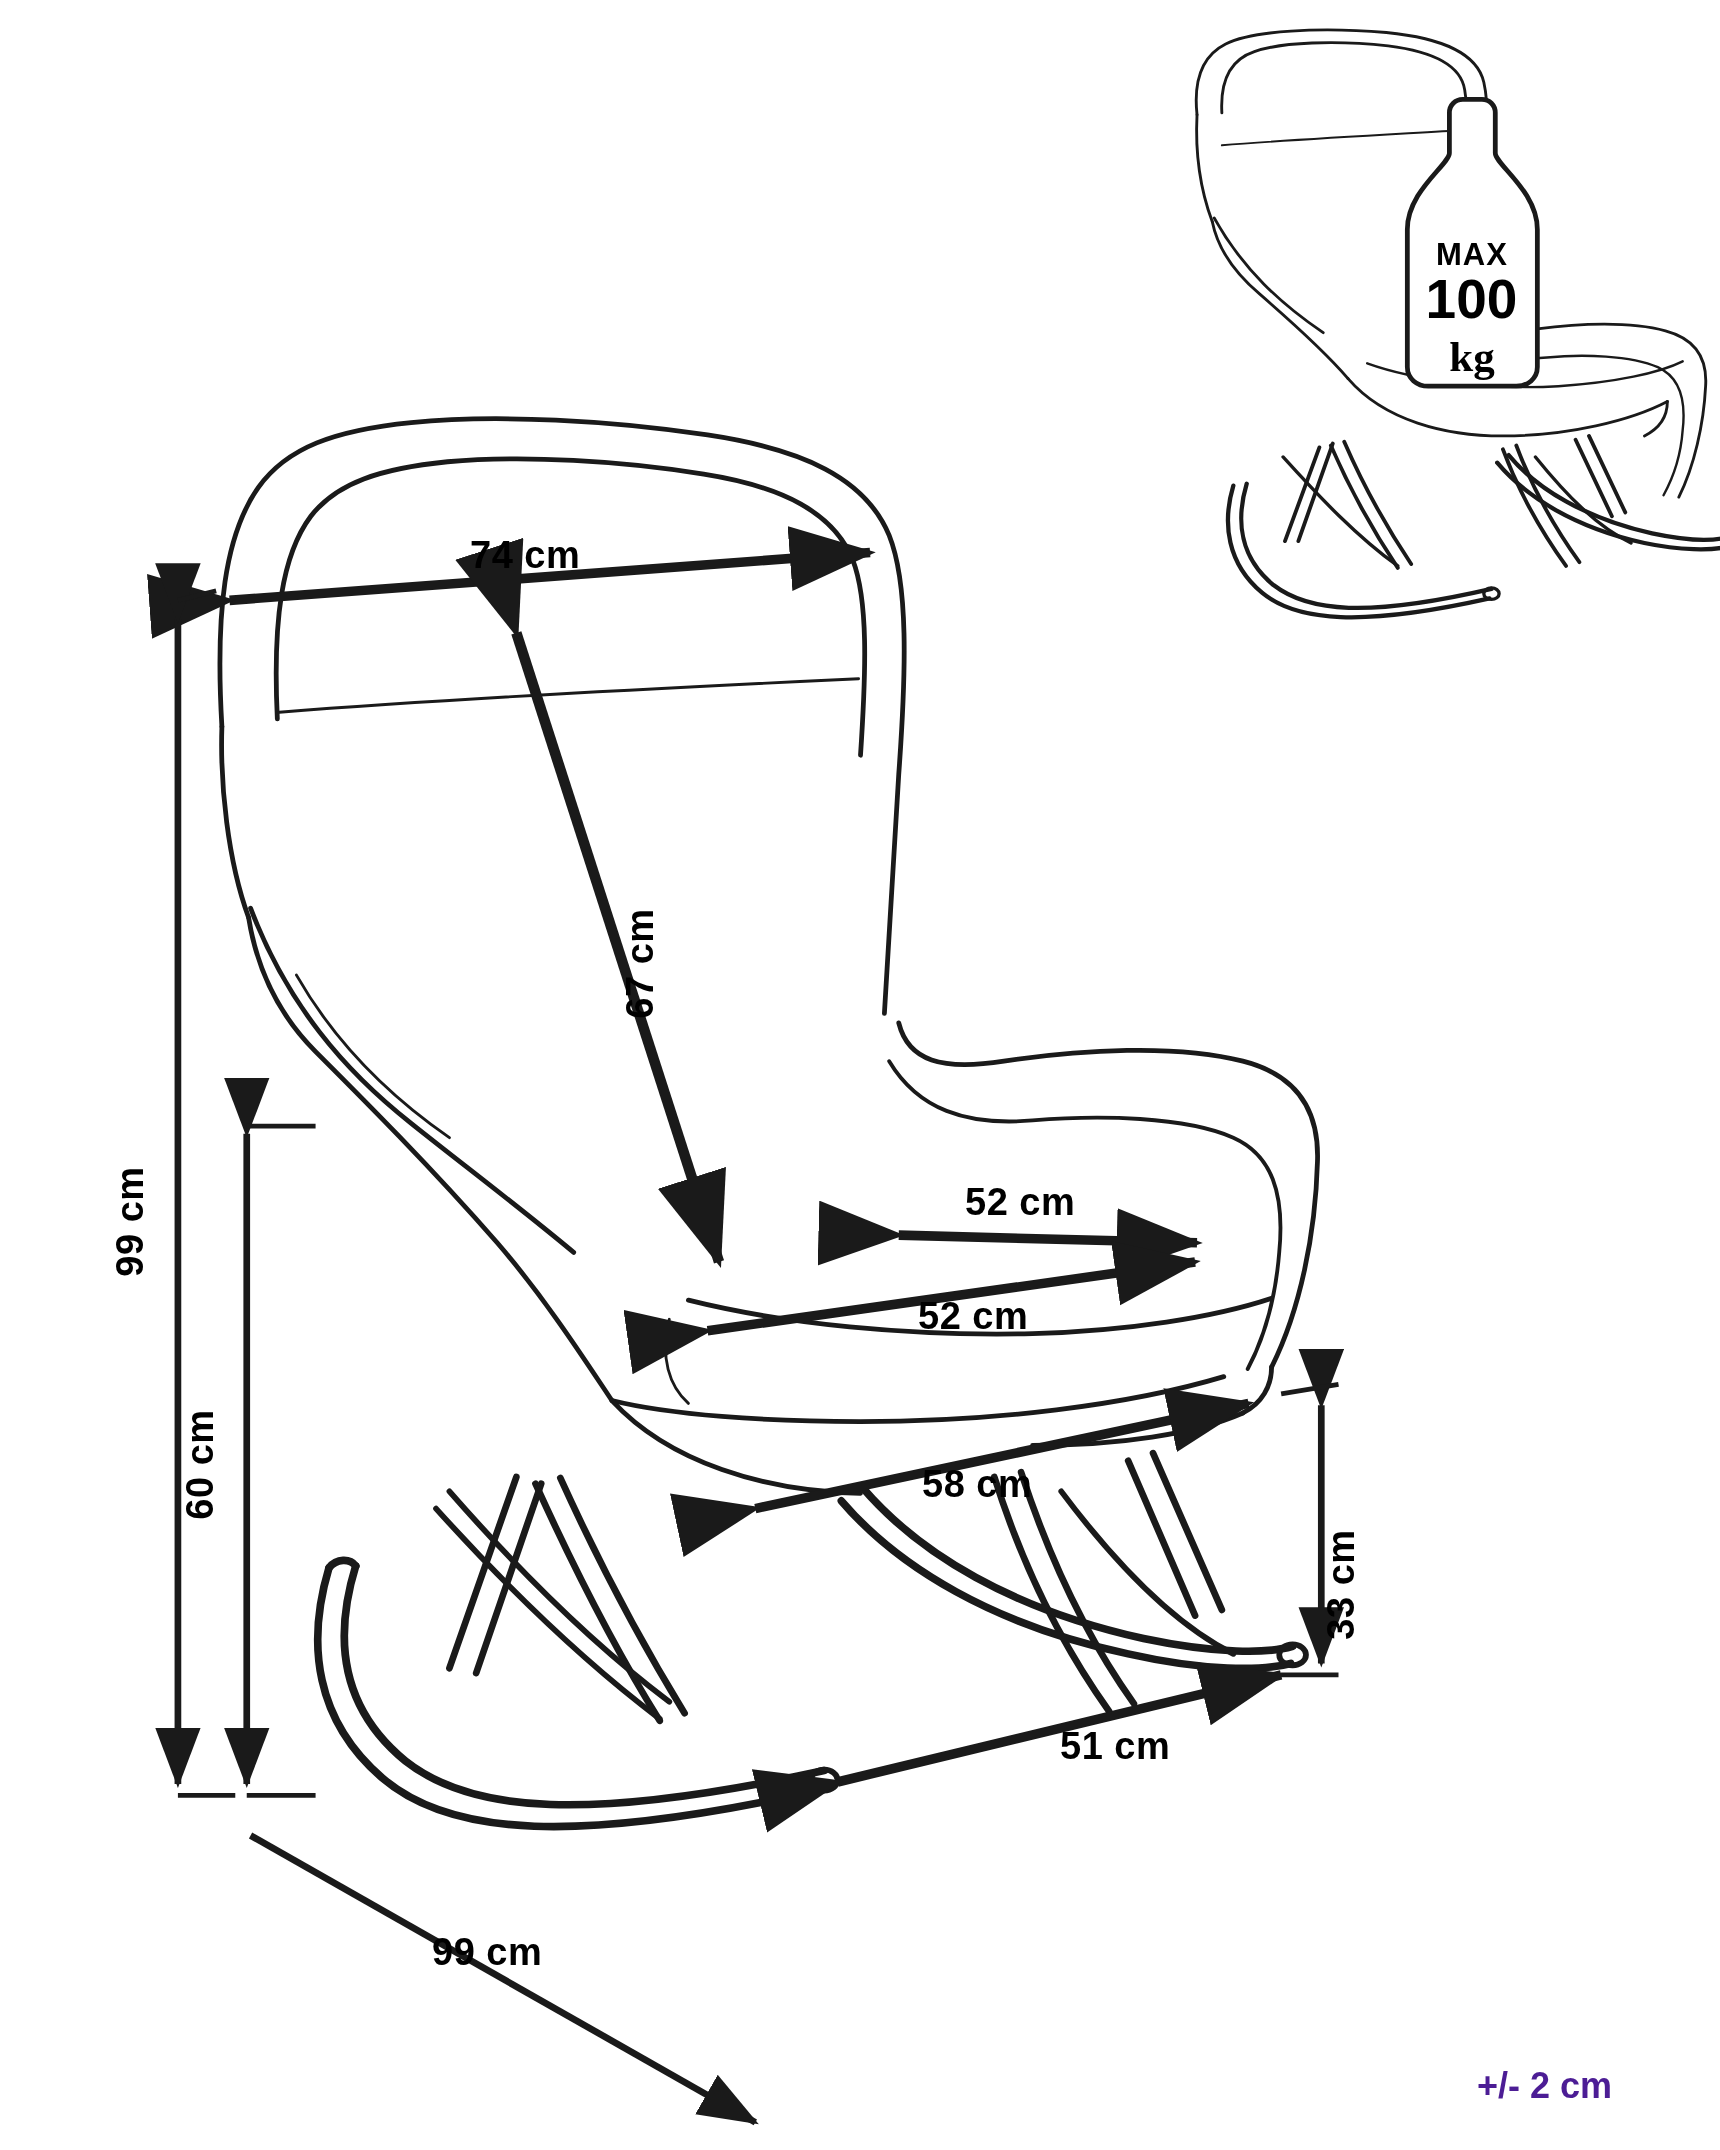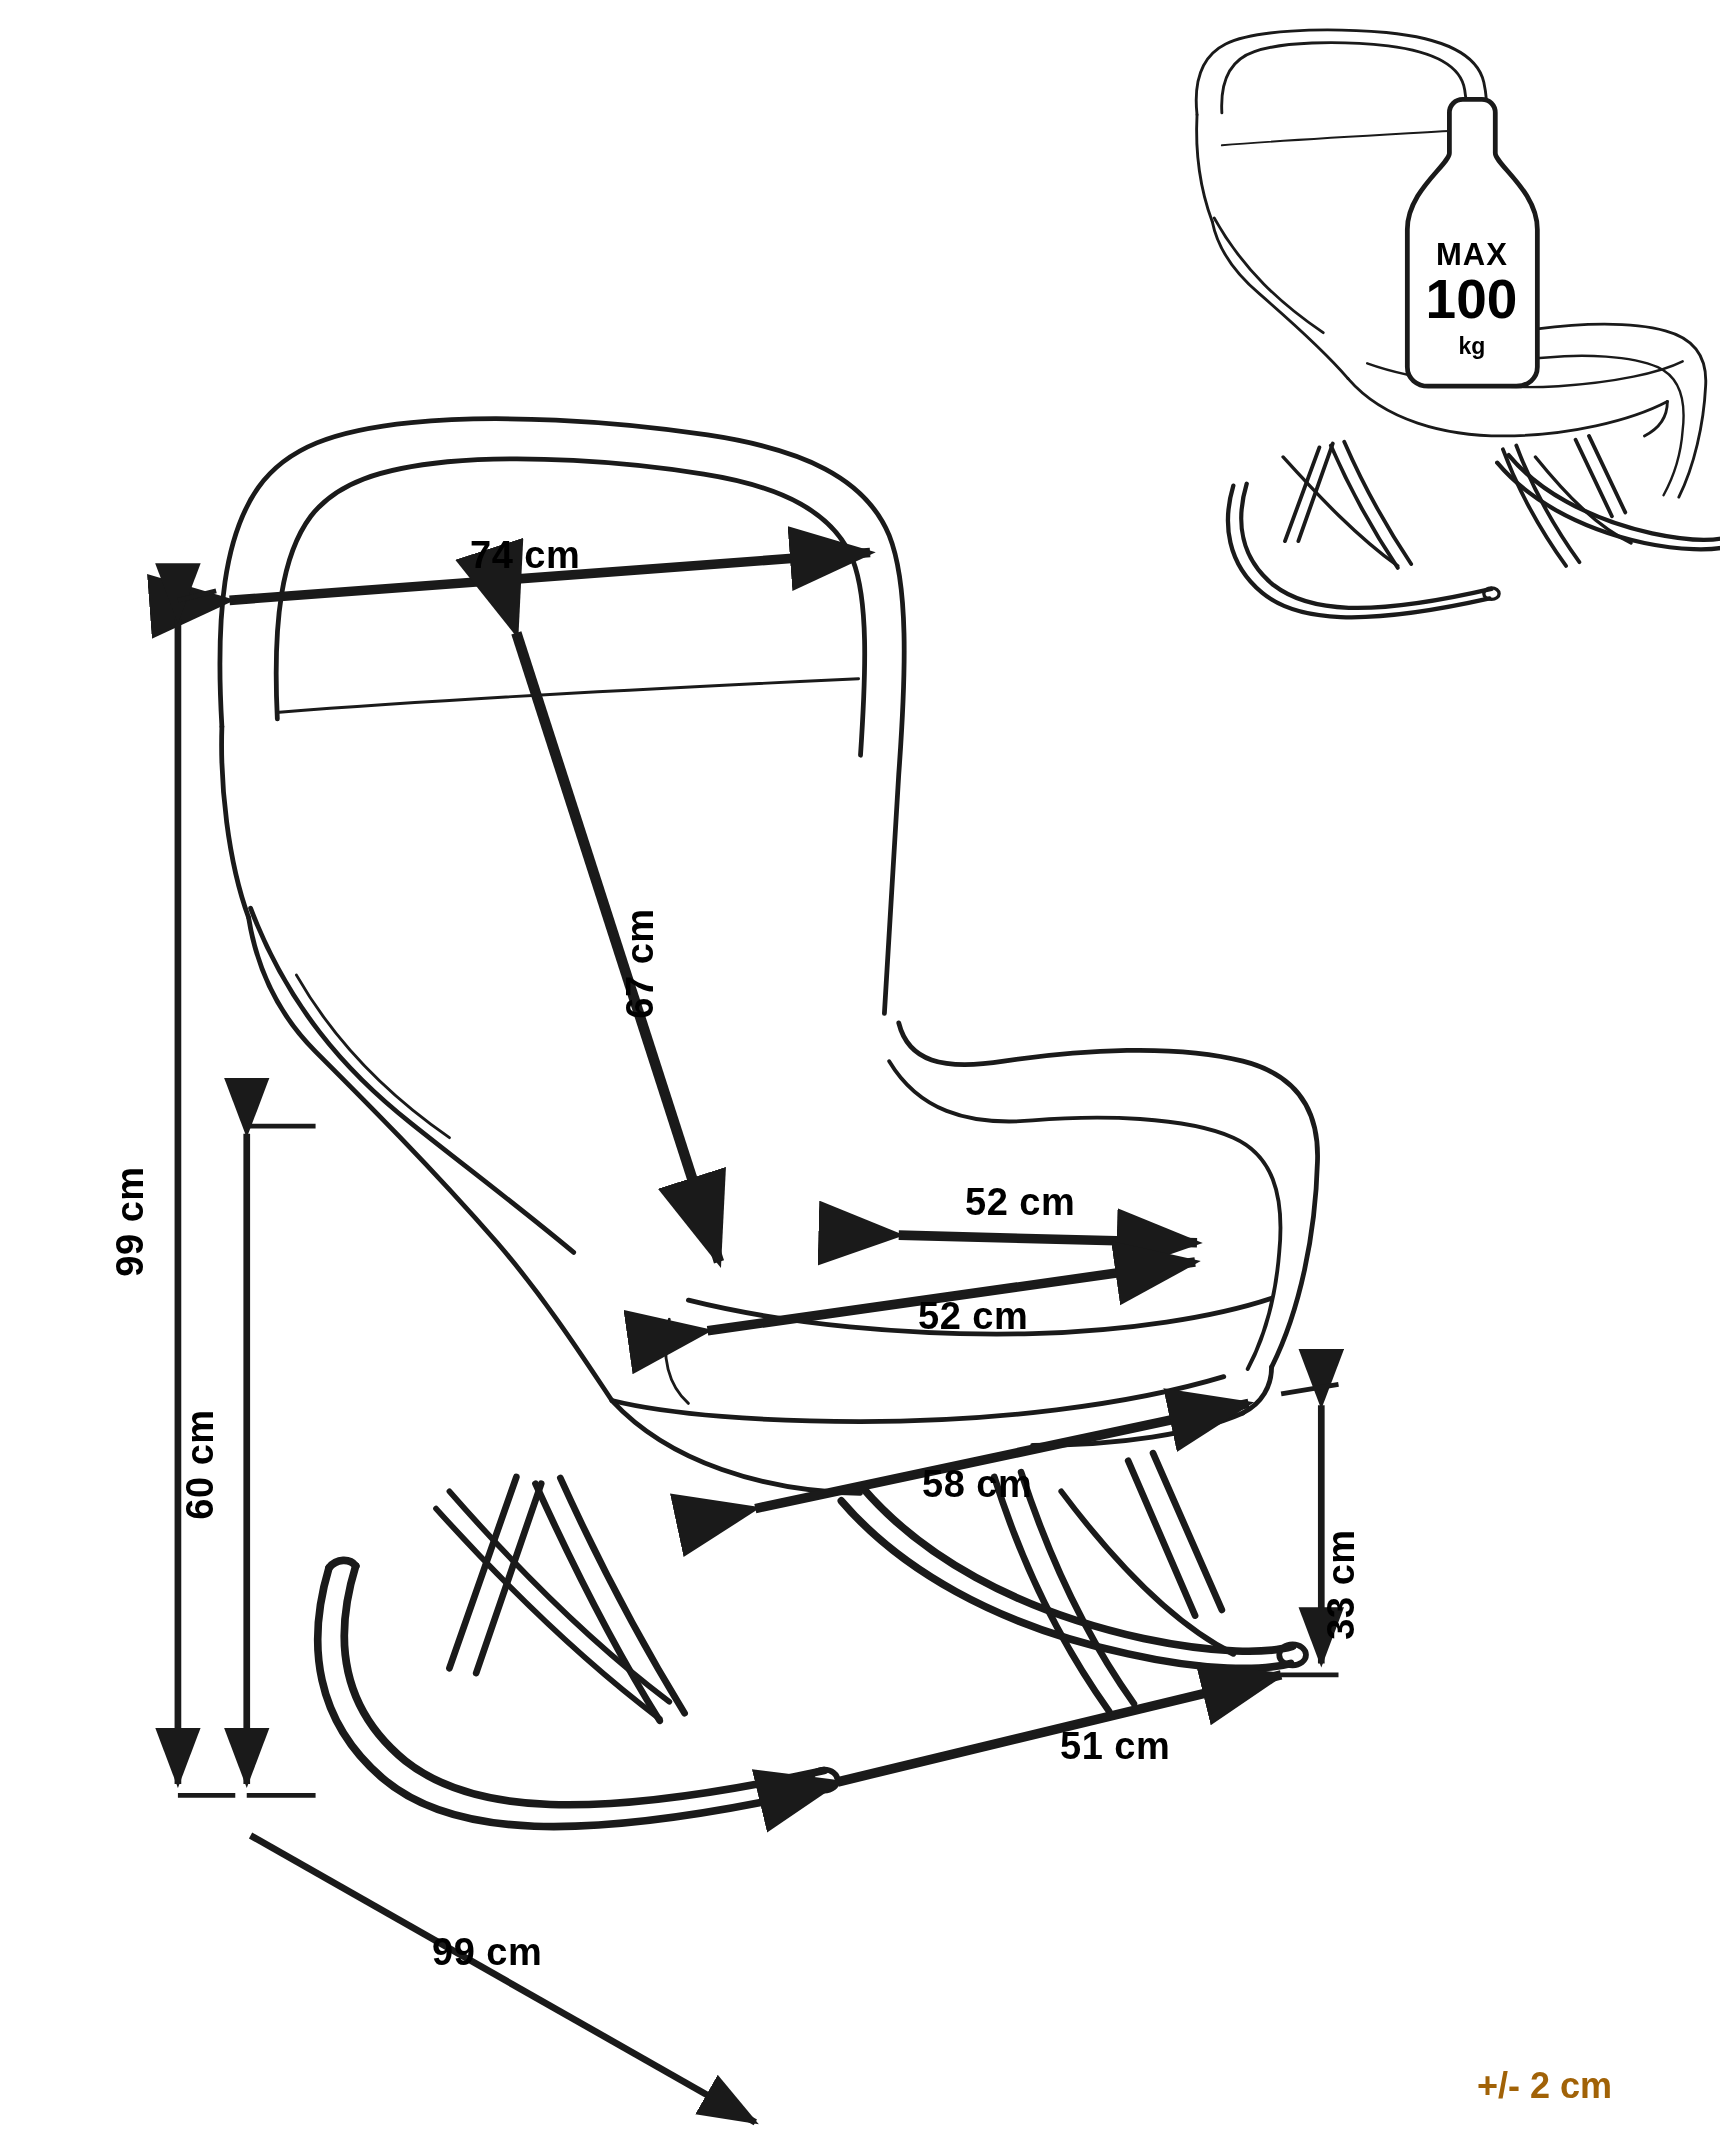--- a/index.html
+++ b/index.html
@@ -29,21 +29,21 @@
   .dim-label {
     position: absolute;
     font-weight: bold;
     color: #000000;
     white-space: nowrap;
     letter-spacing: 0.5px;
   }
   .tol-label {
     position: absolute;
     font-weight: bold;
-    color: #a16207;
+    color: #4c1d95;
     white-space: nowrap;
   }
   .vertical {
     transform-origin: 50% 50%;
   }
   .badge-text {
     position: absolute;
     text-align: center;
     color: #000000;
     font-weight: bold;
@@ -176,21 +176,21 @@
                  C1564,172 1608,200 1608,240 L1608,384
                  C1608,396 1598,404 1586,404 L1494,404
                  C1482,404 1472,396 1472,384 L1472,240
                  C1472,200 1516,172 1516,160 Z"></path>
       </g>
     </g>
   </svg>
 
   <div class="badge-text" style="left:1407px; top:239px; width:130px; font-size:31px; letter-spacing:1px;">MAX</div>
   <div class="badge-text" style="left:1399px; top:272px; width:145px; font-size:55px;">100</div>
-  <div class="badge-text" style="left:1407px; top:335px; width:130px; font-size:23px;">kg</div>
+  <div class="badge-text" style="left:1407px; top:335px; width:130px; font-size:43px;font-family:Liberation Serif, serif;">kg</div>
 
   <svg class="layer" viewBox="0 0 1800 2250">
     <defs>
       <marker id="ah" markerWidth="10" markerHeight="10" refX="8.4" refY="3.4" orient="auto">
         <path d="M0,0 L9,3.4 L0,6.8 Z" fill="#1a1a1a"></path>
       </marker>
       <marker id="ahs" markerWidth="10" markerHeight="10" refX="8.4" refY="3.4" orient="auto">
         <path d="M0,0 L9,3.4 L0,6.8 Z" fill="#1a1a1a"></path>
       </marker>
     </defs>

